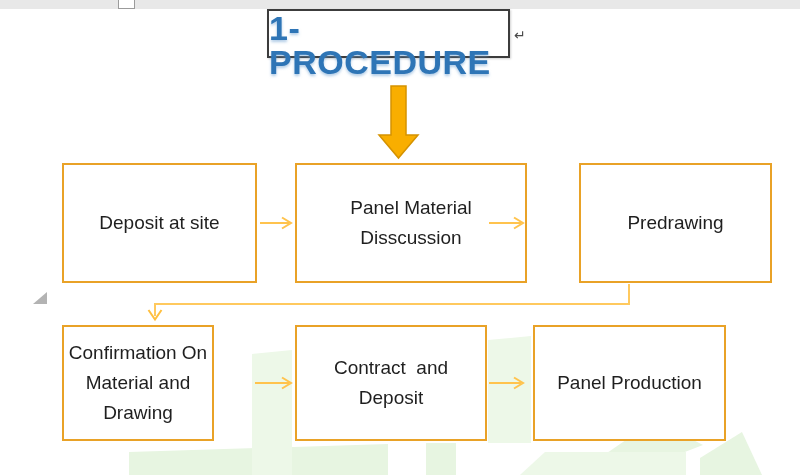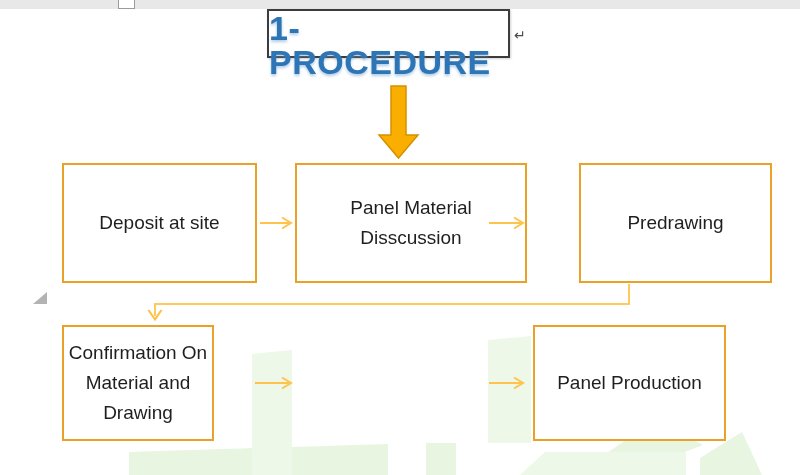--- a/index.html
+++ b/index.html
@@ -82,20 +82,24 @@
 Disscussion</span>
   </div>
   <div class="fbox r1 b-predraw">
     <span class="fbox-label">Predrawing</span>
   </div>
   <div class="fbox r2 b-confirm">
     <span class="fbox-label">Confirmation On
 Material and
 Drawing</span>
   </div>
+  <div class="fbox r2 b-contract">
+    <span class="fbox-label">Contract  and
+Deposit</span>
+  </div>
   <div class="fbox r2 b-start">
     <span class="fbox-label">Panel Production</span>
   </div>
 
   <svg class="layer" width="800" height="475">
 
     <polygon points="391,86 406,86 406,135 418,135 398.5,158 379,135 391,135" fill="#F9AE00" stroke="#D59200" stroke-width="1.5"></polygon>
 
     <g stroke="#FFC34D" stroke-width="2" fill="none">
       <line x1="260" y1="223" x2="289" y2="223"></line>

